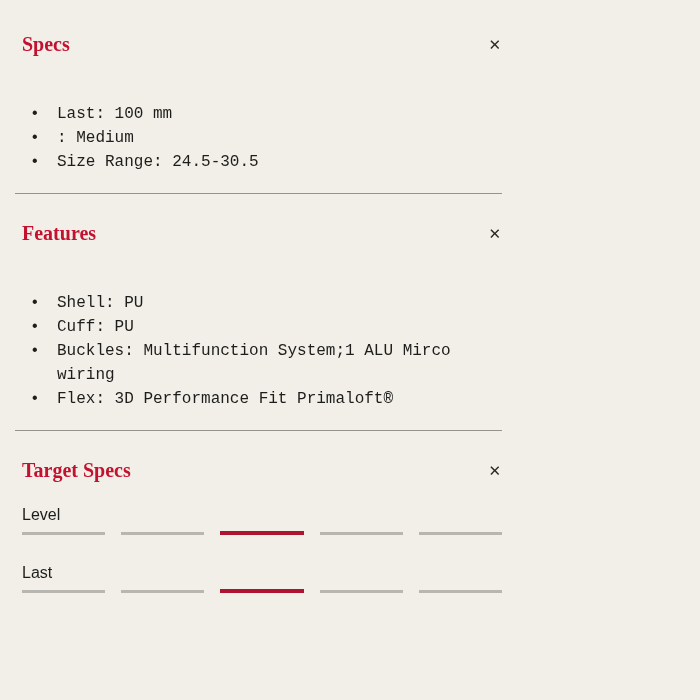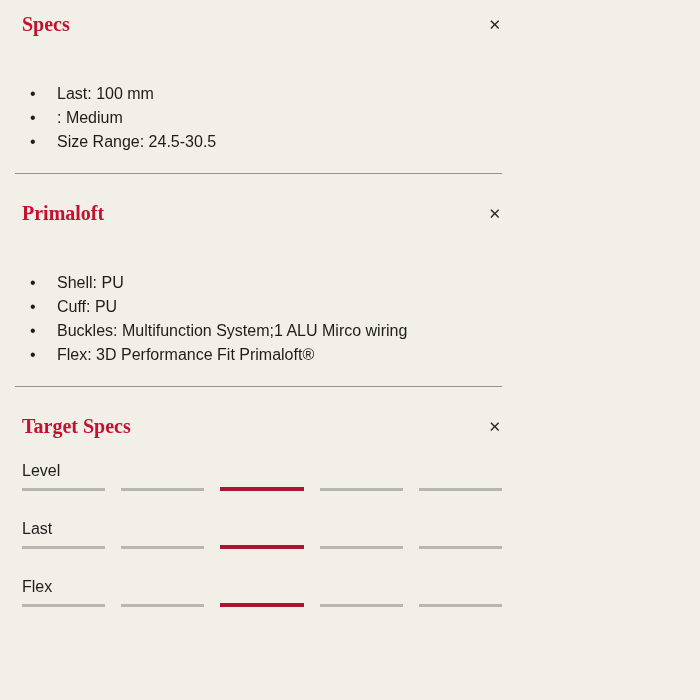--- a/index.html
+++ b/index.html
@@ -18,21 +18,21 @@
     width: 487px;
     margin-left: 15px;
   }
   .sec-head {
     display: flex;
     justify-content: space-between;
     align-items: flex-start;
     padding-left: 7px;
   }
   .sec-first {
-    padding-top: 14px;
+    padding-top: 34px;
   }
   .sec-title {
     margin: 0;
     font-family: "Liberation Serif", serif;
     font-weight: 700;
     font-size: 20px;
     line-height: 20px;
     color: #c3122f;
   }
   .close-btn {
@@ -49,20 +49,21 @@
   .spec-list {
     list-style: none;
     margin: 48px 0 0;
     padding: 0 0 0 7px;
     font-size: 16px;
     line-height: 24px;
   }
   .spec-list li {
     position: relative;
     padding-left: 35px;
+    font-family: Liberation Mono, monospace;
   }
   .spec-list li::before {
     content: "\2022";
     position: absolute;
     left: 8px;
     top: 0;
     font-size: 16px;
   }
   hr.divider {
     border: none;
@@ -113,21 +114,21 @@
       <li>Last: 100 mm</li>
       <li>: Medium</li>
       <li>Size Range: 24.5-30.5</li>
     </ul>
   </section>
 
   <hr class="divider">
 
   <section class="sec">
     <div class="sec-head">
-      <h2 class="sec-title">Primaloft</h2>
+      <h2 class="sec-title">Features</h2>
       <button class="close-btn">
         <span>✕</span>
       </button>
     </div>
     <ul class="spec-list">
       <li>Shell: PU</li>
       <li>Cuff: PU</li>
       <li>Buckles: Multifunction System;1 ALU Mirco wiring</li>
       <li>Flex: 3D Performance Fit Primaloft®</li>
     </ul>
@@ -158,25 +159,15 @@
       <div class="rating-label">Last</div>
       <div class="rating-bars">
           <span class="bar"></span>
           <span class="bar"></span>
           <span class="bar active"></span>
           <span class="bar"></span>
           <span class="bar"></span>
         </div>
     </div>
 
-    <div class="rating-row">
-      <div class="rating-label">Flex</div>
-      <div class="rating-bars">
-          <span class="bar"></span>
-          <span class="bar"></span>
-          <span class="bar active"></span>
-          <span class="bar"></span>
-          <span class="bar"></span>
-        </div>
-    </div>
   </section>
 
 </div>
 
 </body></html>

